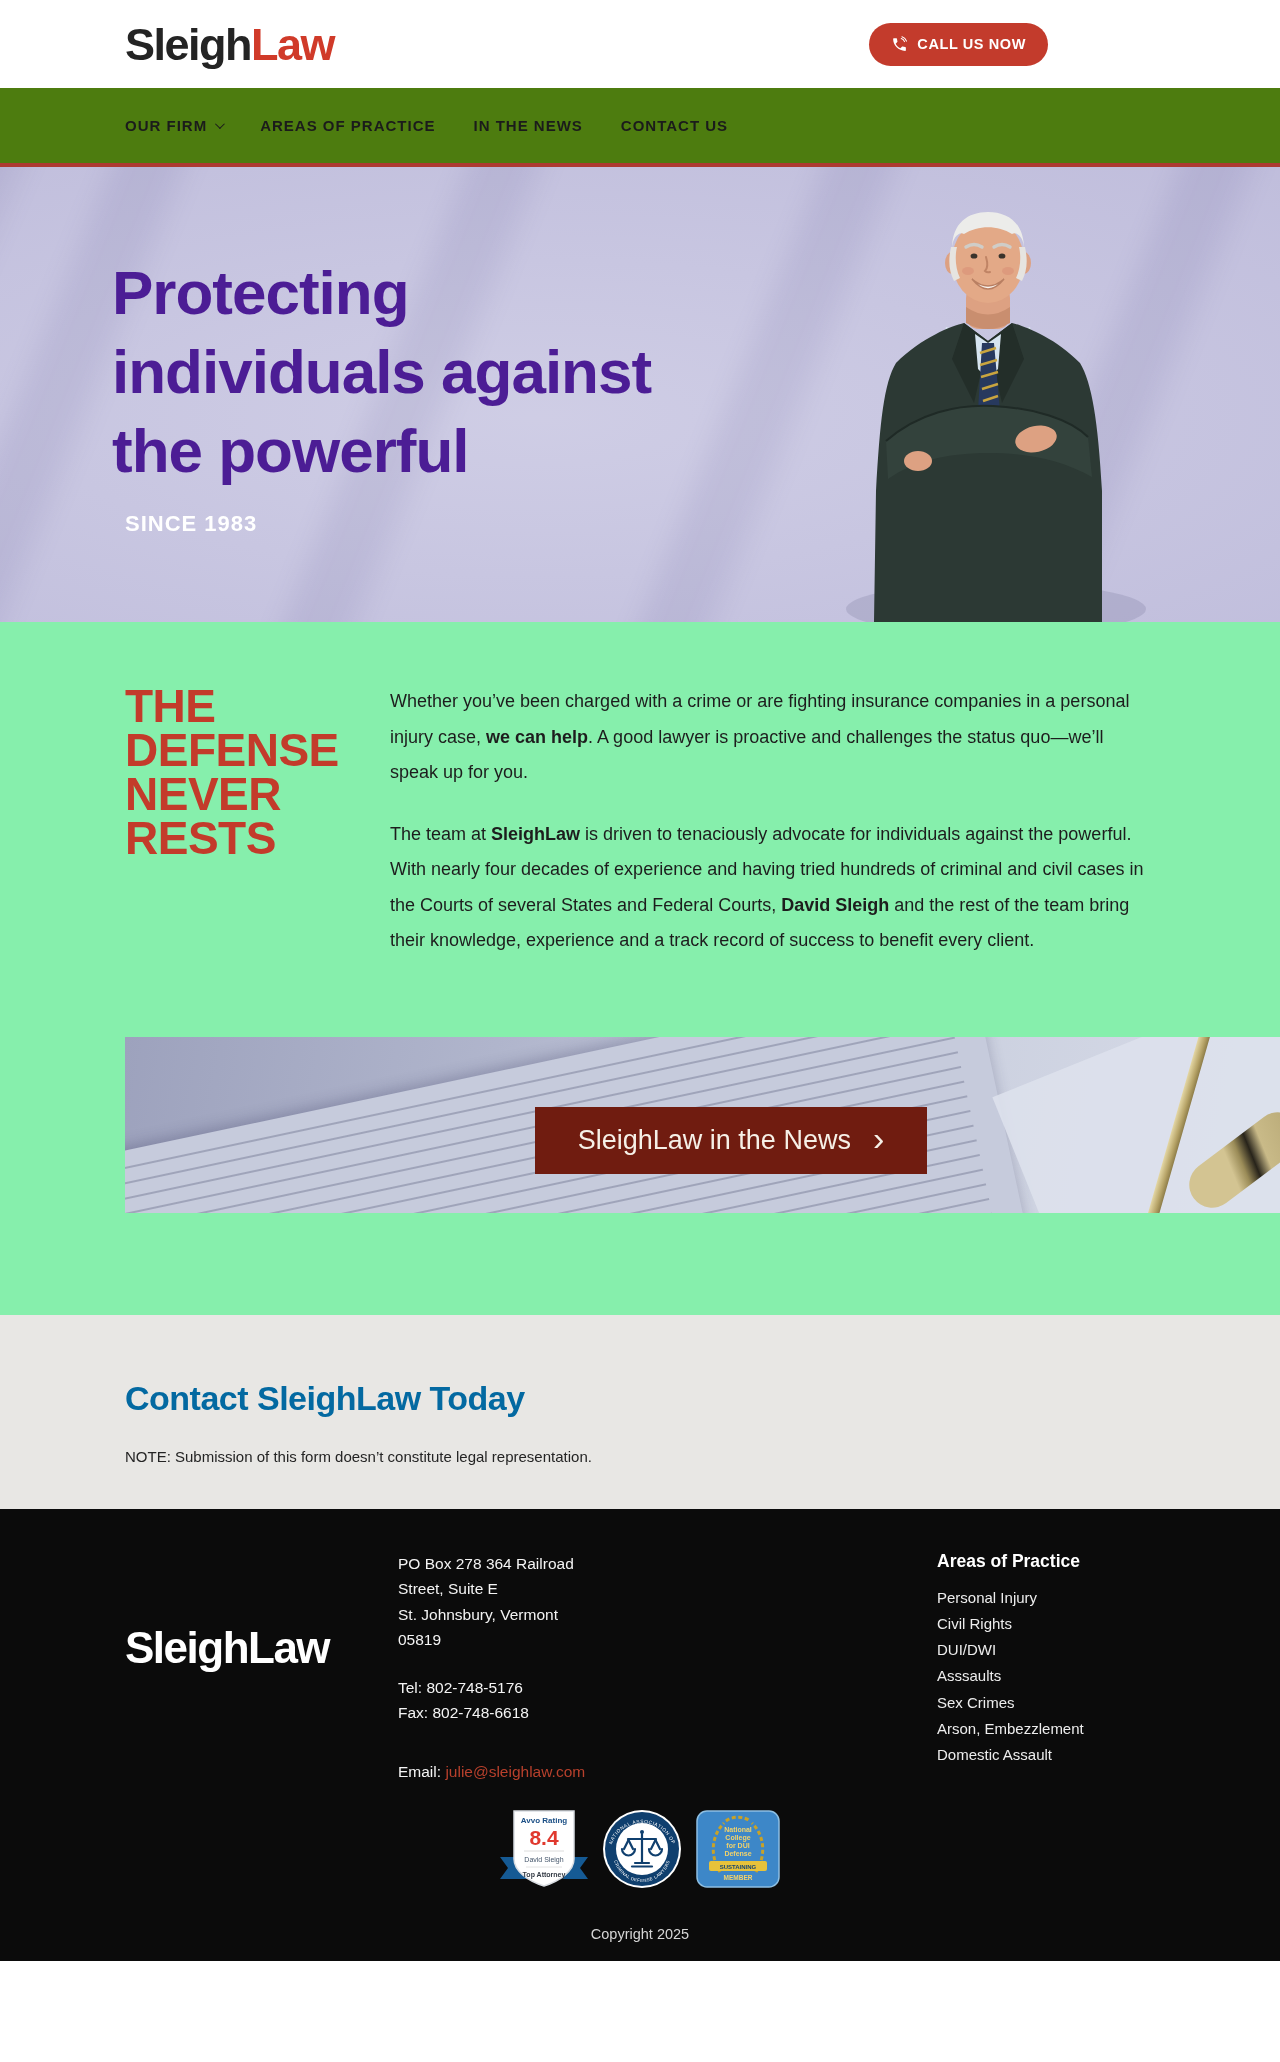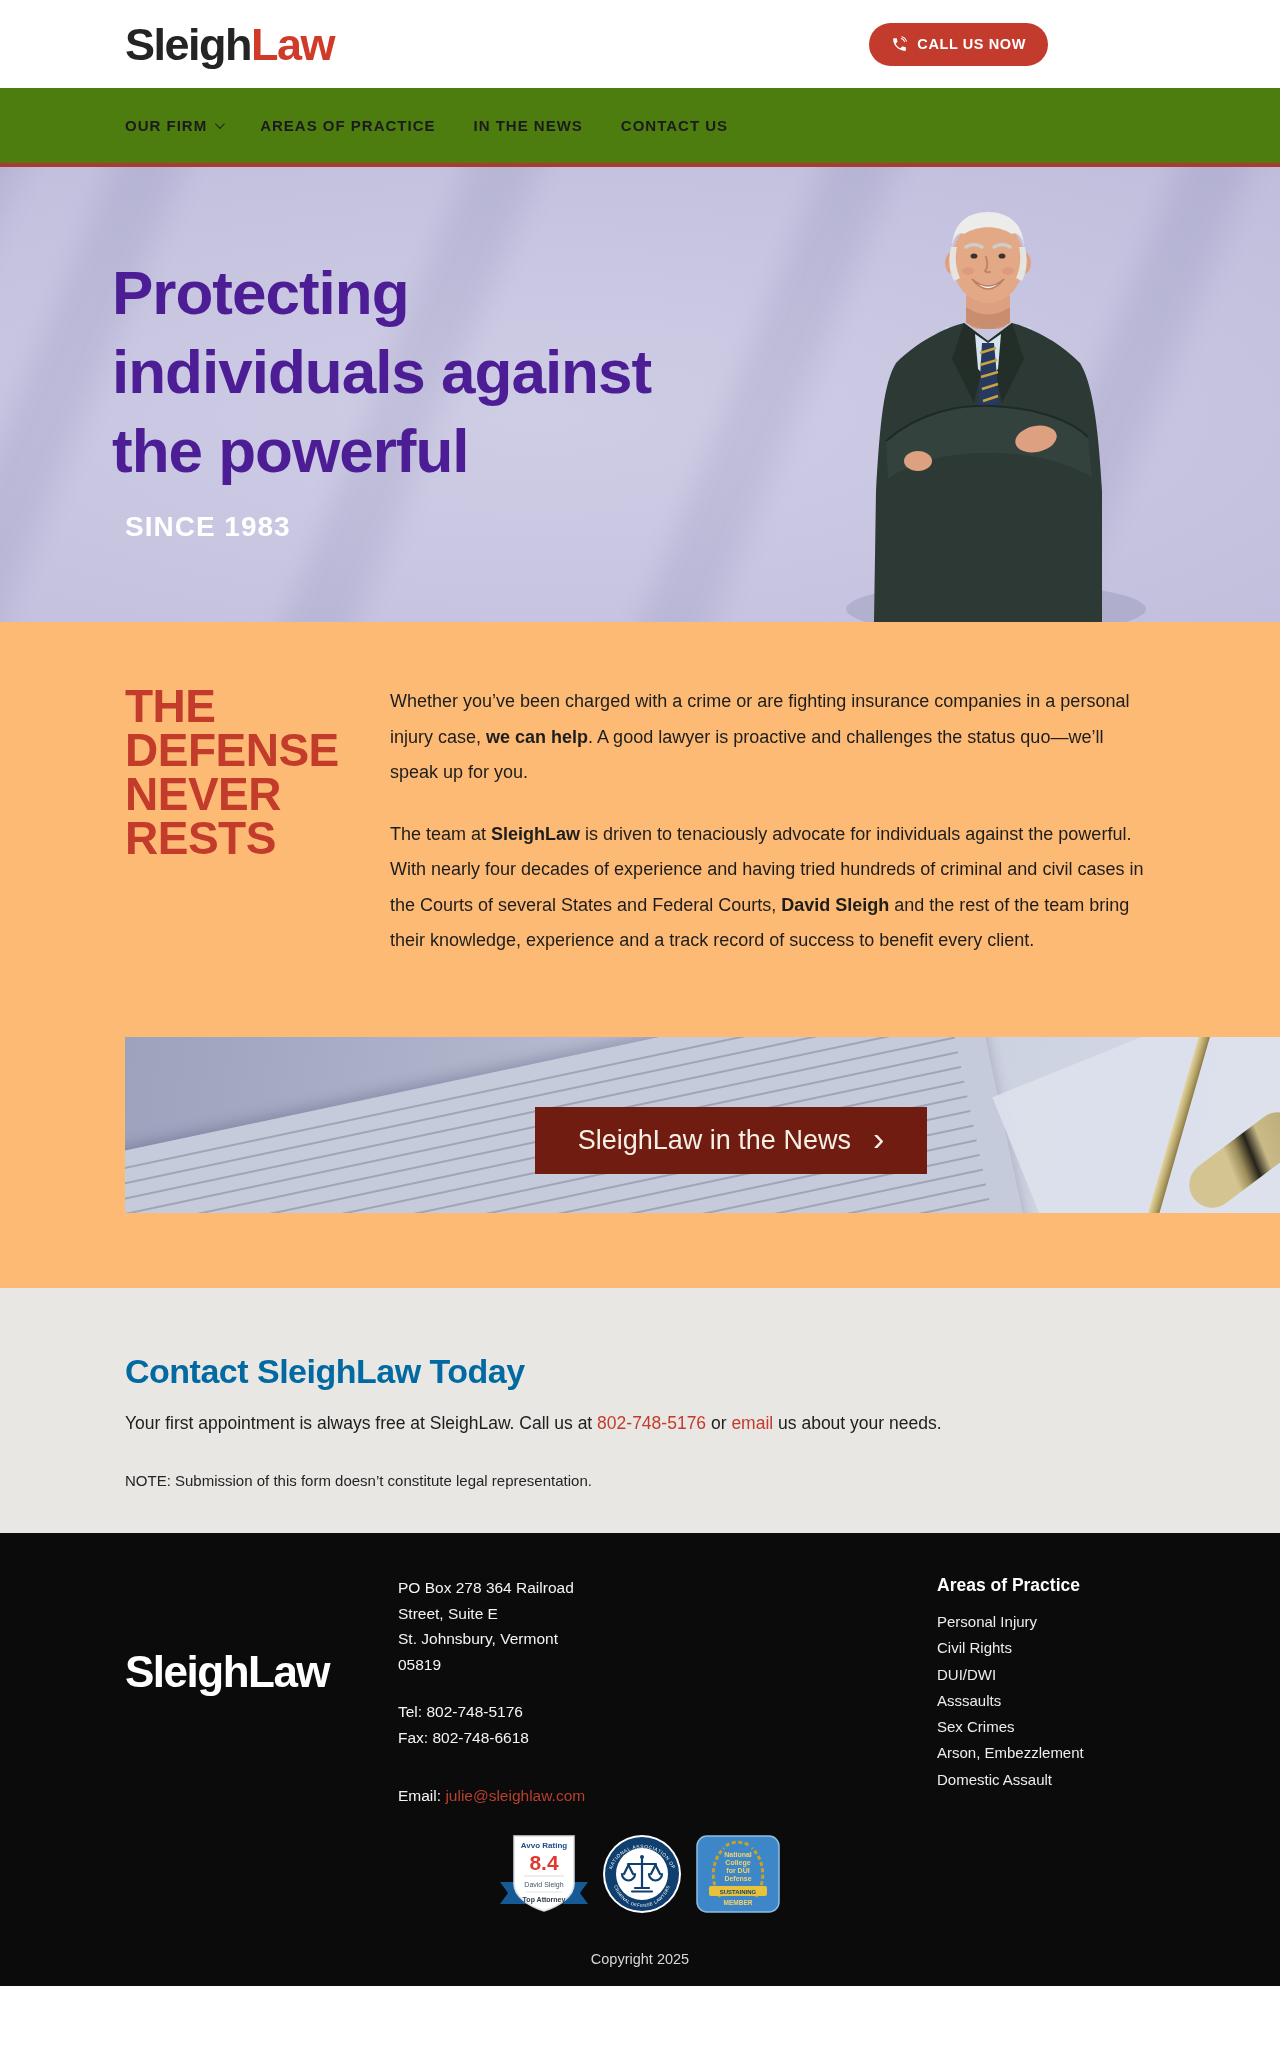--- a/index.html
+++ b/index.html
@@ -32,25 +32,25 @@
   .hero::before { content:""; position: absolute; inset: -40px;
     background:
       linear-gradient(113deg, rgba(90,84,140,.18) 0 34px, rgba(90,84,140,0) 90px),
       repeating-linear-gradient(112deg, rgba(96,90,150,0) 0 140px, rgba(96,90,150,.13) 170px 205px, rgba(96,90,150,0) 240px 330px);
     filter: blur(7px); }
   .hero::after { content:""; position:absolute; inset:0;
     background: radial-gradient(90% 80% at 42% 55%, rgba(255,255,255,.14), rgba(120,114,170,.10)); }
   .hero-text { position: absolute; left: 112px; top: 86px; z-index: 3;
     color: #4c1d95; font-weight: 800; font-size: 62px; line-height: 79px; letter-spacing: -1px; }
   .hero-tagline { position: absolute; left: 125px; top: 344px; z-index: 3;
-    color: #fff; font-weight: 700; font-size: 28px; letter-spacing: 1px; }
+    color: #fff; font-weight: 700; font-size: 22px; letter-spacing: 1px; }
   .hero-man { position: absolute; left: 828px; bottom: 0; z-index: 2; }
 
   
-  .section-defense { padding: 62px 125px 75px 125px; background: #fdba74; }
+  .section-defense { padding: 62px 125px 102px 125px; background: #86efac; }
   .defense-row { display: flex; }
   .defense-heading { width: 265px; flex: none; color: #c33b2b;
     font-size: 46px; font-weight: 800; line-height: 44px; letter-spacing: -.5px; }
   .defense-copy { width: 755px; font-size: 18px; line-height: 35.5px; color: #1d1d1d; }
   .defense-copy p + p { margin-top: 26px; }
 
   
   .news-banner { position: relative; width: 1212px; height: 176px; margin-top: 78px;
     overflow: hidden; background: linear-gradient(100deg,#9da2bd 0%,#b0b5cc 30%,#ccd1e0 68%,#d9dde9 100%); }
   .paper { position: absolute; left: -70px; top: 30px; width: 960px; height: 320px;
@@ -201,21 +201,20 @@
     <div class="pen-cap" data-interactable="false"></div>
     <button class="news-btn" data-interactable="true">
       <span data-interactable="false">SleighLaw in the News</span>
       <span class="arrow" data-interactable="false">›</span>
     </button>
   </div>
 </div>
 
 <div class="section-contact" data-interactable="false">
   <div class="contact-heading" data-interactable="false">Contact SleighLaw Today</div>
-  <p class="contact-intro" data-interactable="false"><span>Your first appointment is always free at SleighLaw. Call us at </span><span class="red-link" data-interactable="true">802-748-5176</span><span> or </span><span class="red-link" data-interactable="true">email</span><span> us about your needs.</span></p>
   <div class="contact-note" data-interactable="false">NOTE: Submission of this form doesn’t constitute legal representation.</div>
 </div>
 
 <div class="footer" data-interactable="false">
   <div class="footer-cols">
     <div class="f-col-logo">
       <div class="footer-logo" data-interactable="false">SleighLaw</div>
     </div>
     <div class="f-col-address" data-interactable="false">
       <div class="addr-block">

